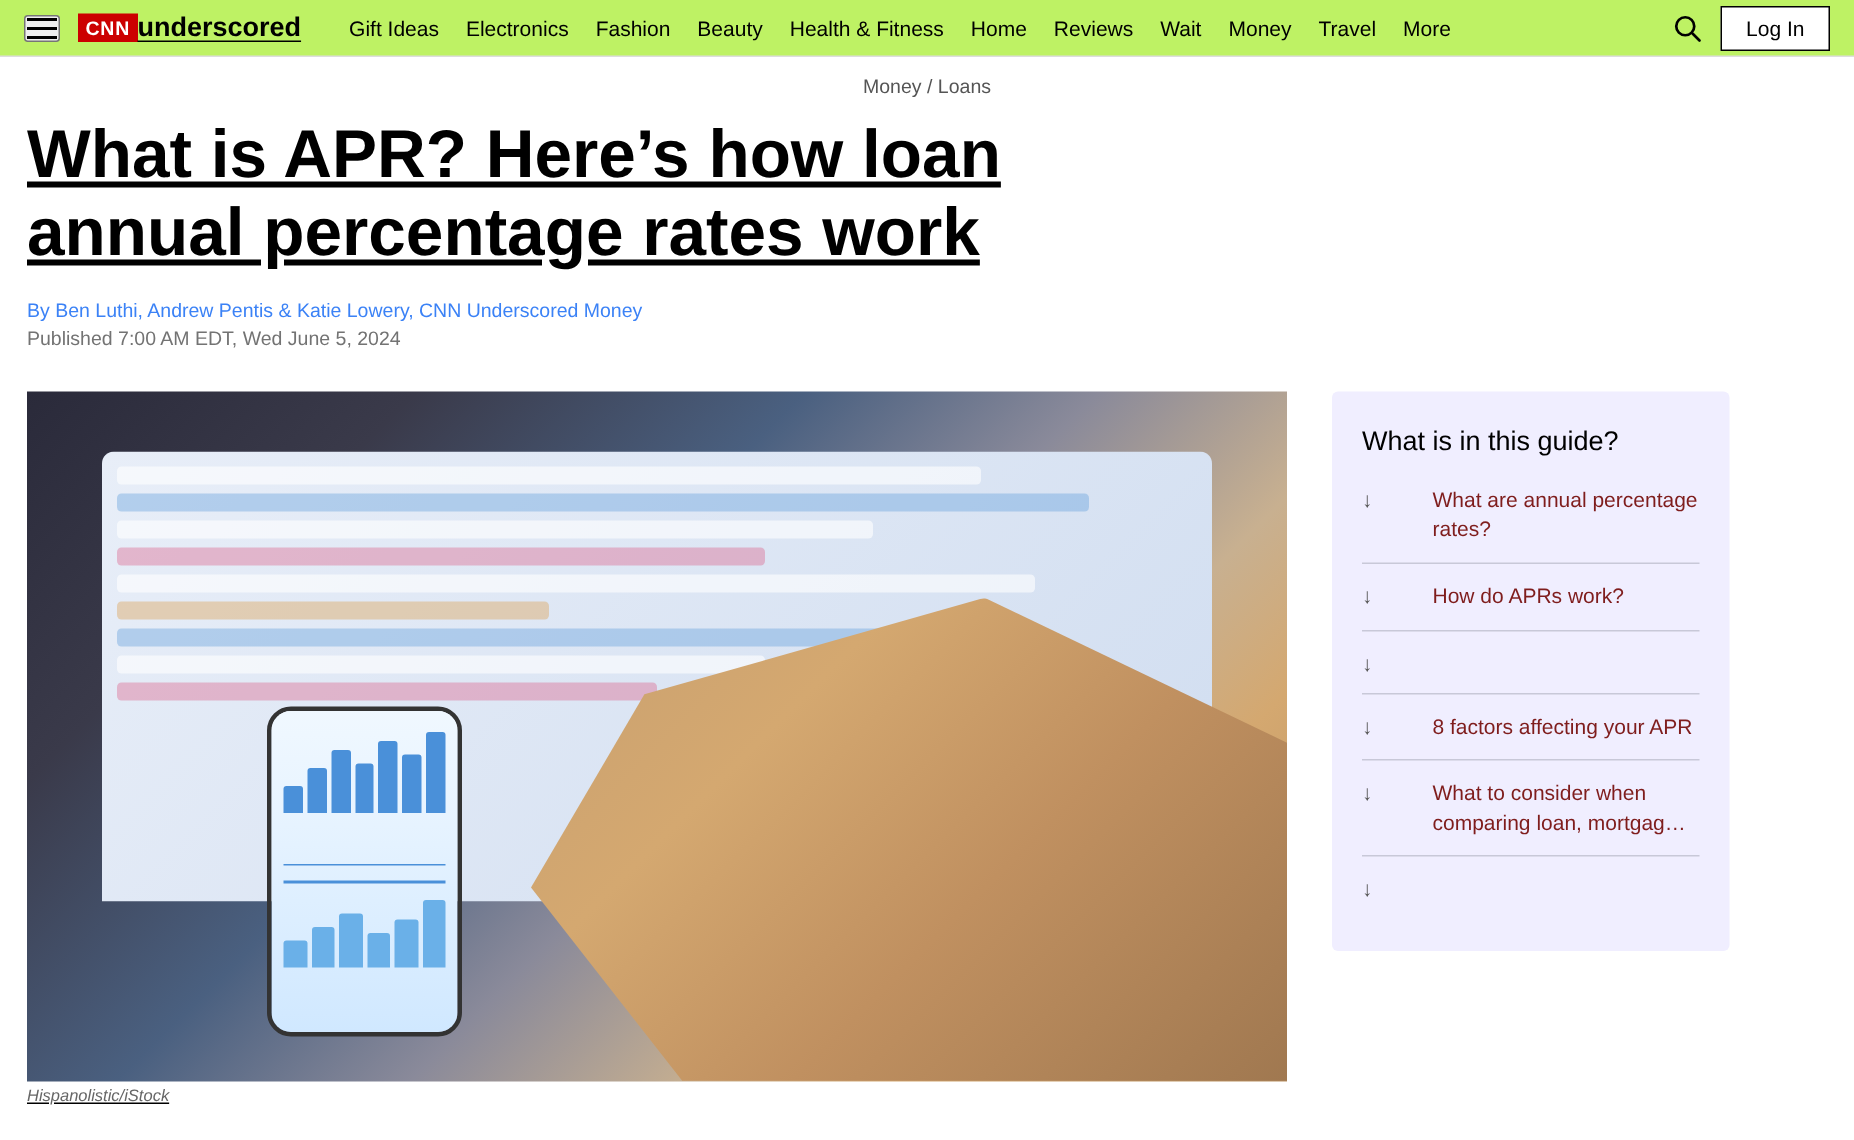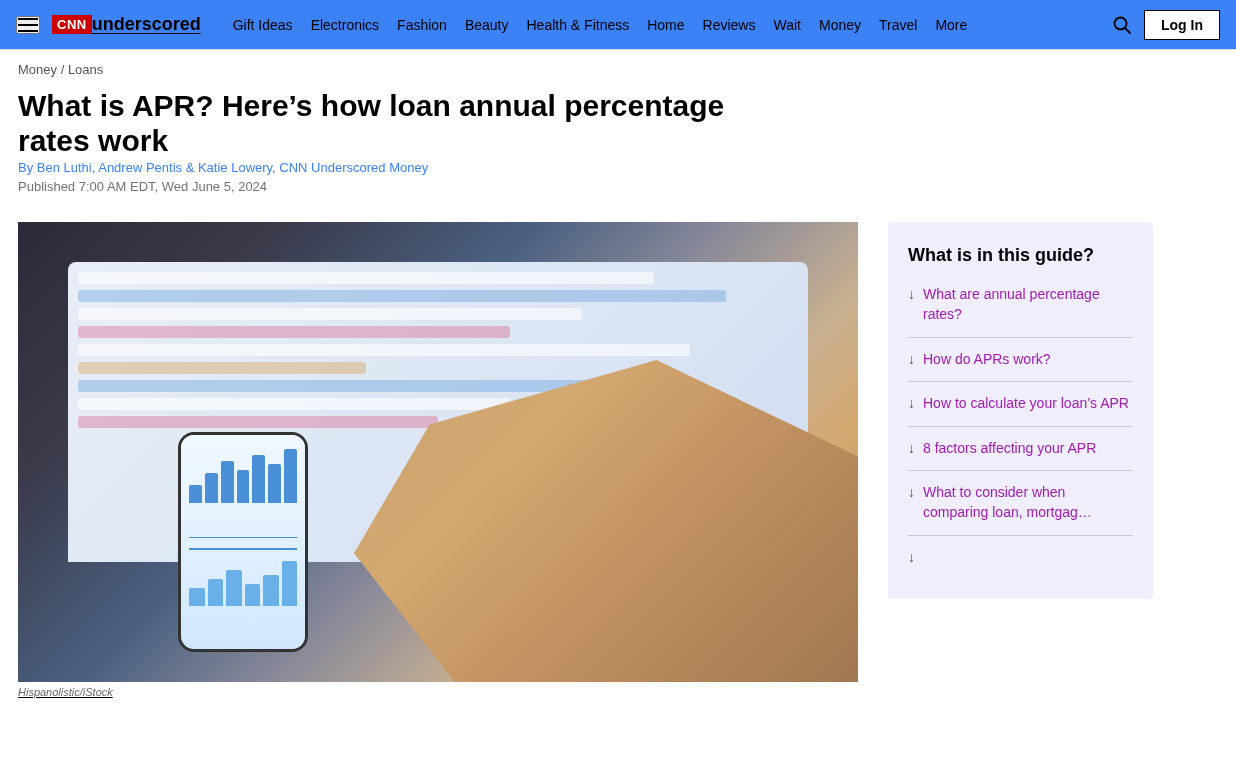--- a/index.html
+++ b/index.html
@@ -3,23 +3,23 @@
   <meta charset="utf-8">
   <style>
     * { margin: 0; padding: 0; box-sizing: border-box; }
     body { font-family: -apple-system, BlinkMacSystemFont, 'Segoe UI', Arial, sans-serif; background: #fff; color: #000; font-size: 14px; }
 
     
     .header {
       display: flex;
       align-items: center;
       padding: 0 16px;
-      height: 50px;
+      height: 38px;
       border-bottom: 1px solid #ddd;
-      background: #3b82f6;
+      background: #bef264;
       position: relative;
     }
     .header-left {
       display: flex;
       align-items: center;
       gap: 12px;
     }
     .hamburger {
       display: flex; flex-direction: column; gap: 4px; cursor: pointer;
     }
@@ -68,52 +68,54 @@
     }
     .search-icon-btn {
       background: none; border: none; cursor: pointer;
       display: flex; align-items: center;
     }
     .login-btn {
       border: 1.5px solid #000;
       background: #fff;
       color: #000;
       font-size: 14px;
-      font-weight: 700;
+      font-weight: 400;
       padding: 6px 16px;
       cursor: pointer;
       white-space: nowrap;
     }
 
     
     .breadcrumb {
       padding: 12px 18px;
       font-size: 13px;
       color: #555;
+      text-align: center;
     }
     .breadcrumb a {
       color: #555;
       text-decoration: none;
     }
     .breadcrumb span { color: #555; }
 
     
     .main-content {
       padding: 0 18px;
       max-width: 1236px;
     }
 
     
     .article-title {
-      font-size: 30px;
+      font-size: 45px;
       font-weight: 900;
       line-height: 1.15;
       color: #000;
       max-width: 760px;
-      margin-bottom: 2px;
+      margin-bottom: 18px;
+      text-decoration: underline;
     }
 
     
     .byline {
       font-size: 13px;
       color: #3b82f6;
       margin-bottom: 4px;
     }
     .published {
       font-size: 13px;
@@ -243,21 +245,21 @@
     
     .guide-sidebar {
       flex: 0 0 265px;
       background: #f0eeff;
       border-radius: 4px;
       padding: 22px 20px;
       min-width: 265px;
     }
     .guide-title {
       font-size: 18px;
-      font-weight: 700;
+      font-weight: 400;
       color: #000;
       margin-bottom: 18px;
       line-height: 1.3;
     }
     .guide-items {
       list-style: none;
     }
     .guide-item {
       padding: 12px 0;
       border-top: 1px solid #c8c8d8;
@@ -267,23 +269,24 @@
     }
     .guide-item:first-child { border-top: none; padding-top: 0; }
     .guide-arrow {
       color: #555;
       font-size: 14px;
       margin-top: 1px;
       flex-shrink: 0;
     }
     .guide-item-text {
       font-size: 14px;
-      color: #a21caf;
+      color: #7f1d1d;
       line-height: 1.4;
       cursor: pointer;
+      margin-left: 32px;
     }
   </style>
 </head>
 <body>
 
 <header class="header">
   <div class="header-left">
     <button class="hamburger" aria-label="Menu">
       <span></span>
         <span></span>
@@ -386,21 +389,20 @@
           <li class="guide-item">
             <span class="guide-arrow">↓</span>
             <span class="guide-item-text">What are annual percentage rates?</span>
           </li>
           <li class="guide-item">
             <span class="guide-arrow">↓</span>
             <span class="guide-item-text">How do APRs work?</span>
           </li>
           <li class="guide-item">
             <span class="guide-arrow">↓</span>
-            <span class="guide-item-text">How to calculate your loan’s APR</span>
           </li>
           <li class="guide-item">
             <span class="guide-arrow">↓</span>
             <span class="guide-item-text">8 factors affecting your APR</span>
           </li>
           <li class="guide-item">
             <span class="guide-arrow">↓</span>
             <span class="guide-item-text">What to consider when comparing loan, mortgag…</span>
           </li>
           <li class="guide-item">

